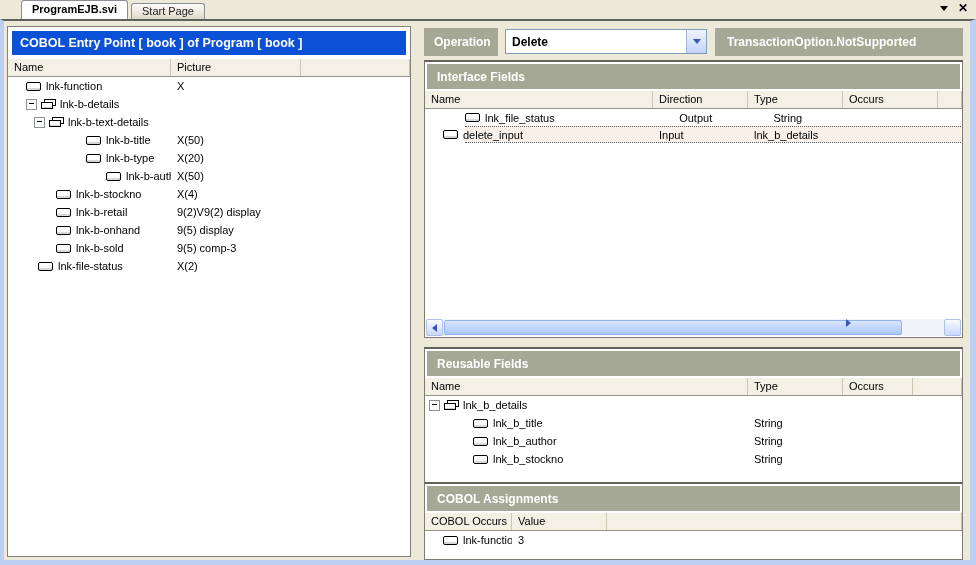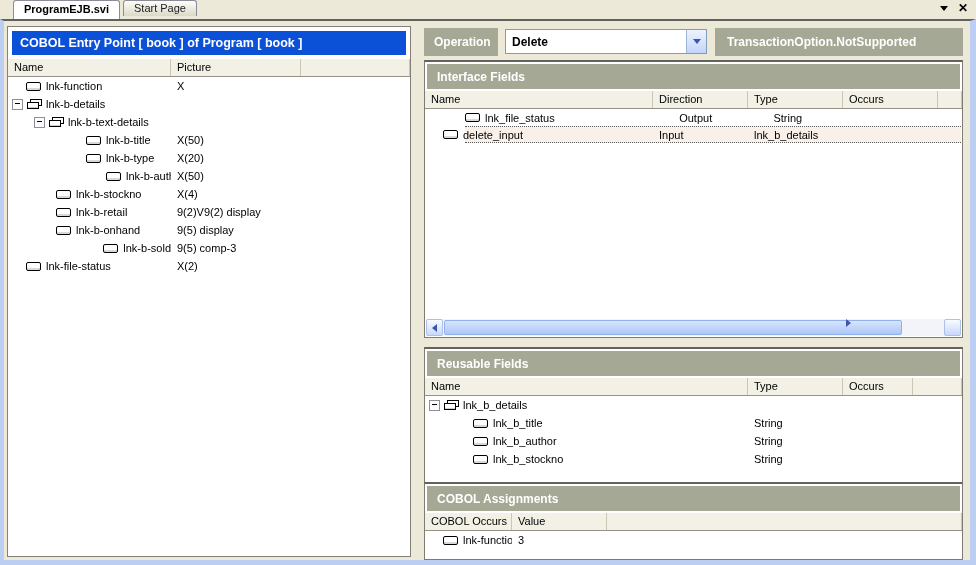--- a/index.html
+++ b/index.html
@@ -3,21 +3,21 @@
 <meta charset="utf-8">
 <style>
   html,body{margin:0;padding:0;}
   body{
     width:976px;height:565px;position:relative;overflow:hidden;
     background:#ece9d8;
     font-family:"Liberation Sans",sans-serif;font-size:11px;color:#000;
     -webkit-font-smoothing:none;
   }
   
-  .tabbar{position:absolute;top:0;left:8px;right:0;height:19px;display:flex;padding-left:5px;background:#ece9d8;z-index:5;}
+  .tabbar{position:absolute;top:0;left:0;right:0;height:19px;display:flex;align-items:flex-end;padding-left:21px;background:#ece9d8;z-index:5;}
   .tab{height:15px;line-height:15px;padding:0 10px;border:1px solid #8a8d96;border-bottom:none;
        border-radius:3px 3px 0 0;background:linear-gradient(#fdfcf8,#ddd9c9);margin-right:3px;color:#1c1c1c;cursor:default;}
   .tab.active{background:#fff;font-weight:bold;height:18px;line-height:17px;position:relative;z-index:7;color:#000;}
   .tab-actions{position:absolute;right:8px;top:2px;display:flex;gap:10px;align-items:center;z-index:6;}
   .menu-tri{width:0;height:0;border-left:4px solid transparent;border-right:4px solid transparent;border-top:5px solid #000;}
   .close-x{font-weight:bold;font-size:12px;line-height:12px;}
   
   .frame{position:absolute;top:19px;left:0;right:0;bottom:0;background:#ece9d8;
          border-top:2px solid #61615c;border-left:4px solid #bccff2;border-right:6px solid #bccff2;border-bottom:5px solid #bccff2;}
   
@@ -94,21 +94,21 @@
         <div class="trow">
           <div class="cell" style="width: 163px; padding-left: 4px;">
             <span class="exp-spacer"></span>
             <span class="licon"></span>
             <span>lnk-function</span>
           </div>
           <div class="cell" style="width: 130px;">X</div>
           <div class="cell" style="flex: 1 1 0%;"></div>
         </div>
         <div class="trow">
-          <div class="cell" style="width: 163px; padding-left: 4px;">
+          <div class="cell" style="width: 163px; padding-left: 18px;">
             <span class="exp"></span>
             <span class="gicon"></span>
             <span>lnk-b-details</span>
           </div>
           <div class="cell" style="width: 130px;"></div>
           <div class="cell" style="flex: 1 1 0%;"></div>
         </div>
         <div class="trow">
           <div class="cell" style="width: 163px; padding-left: 26px;">
             <span class="exp"></span>
@@ -166,30 +166,30 @@
         <div class="trow">
           <div class="cell" style="width: 163px; padding-left: 34px;">
             <span class="exp-spacer"></span>
             <span class="licon"></span>
             <span>lnk-b-onhand</span>
           </div>
           <div class="cell" style="width: 130px;">9(5) display</div>
           <div class="cell" style="flex: 1 1 0%;"></div>
         </div>
         <div class="trow">
-          <div class="cell" style="width: 163px; padding-left: 34px; justify-content: flex-end;">
+          <div class="cell" style="width: 163px; padding-left: 34px;">
             <span class="exp-spacer"></span>
             <span class="licon"></span>
             <span>lnk-b-sold</span>
           </div>
           <div class="cell" style="width: 130px;">9(5) comp-3</div>
           <div class="cell" style="flex: 1 1 0%;"></div>
         </div>
         <div class="trow">
-          <div class="cell" style="width: 163px; padding-left: 4px;">
+          <div class="cell" style="width: 163px; padding-left: 16px;">
             <span class="exp-spacer"></span>
             <span class="licon"></span>
             <span>lnk-file-status</span>
           </div>
           <div class="cell" style="width: 130px;">X(2)</div>
           <div class="cell" style="flex: 1 1 0%;"></div>
         </div>
       </div>
   </div>
 

